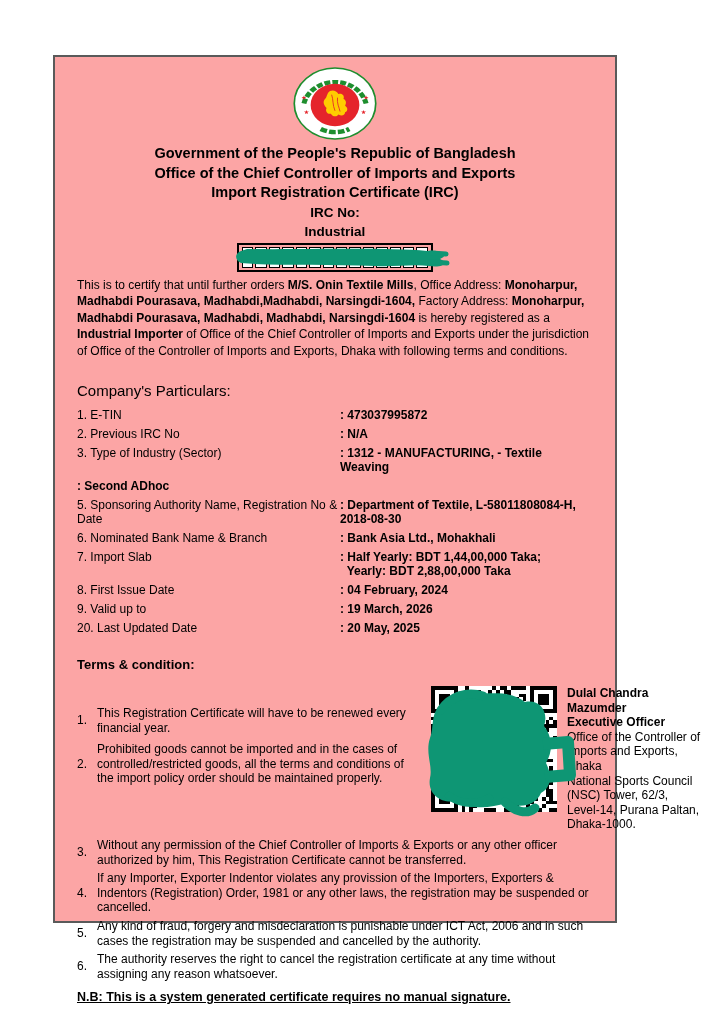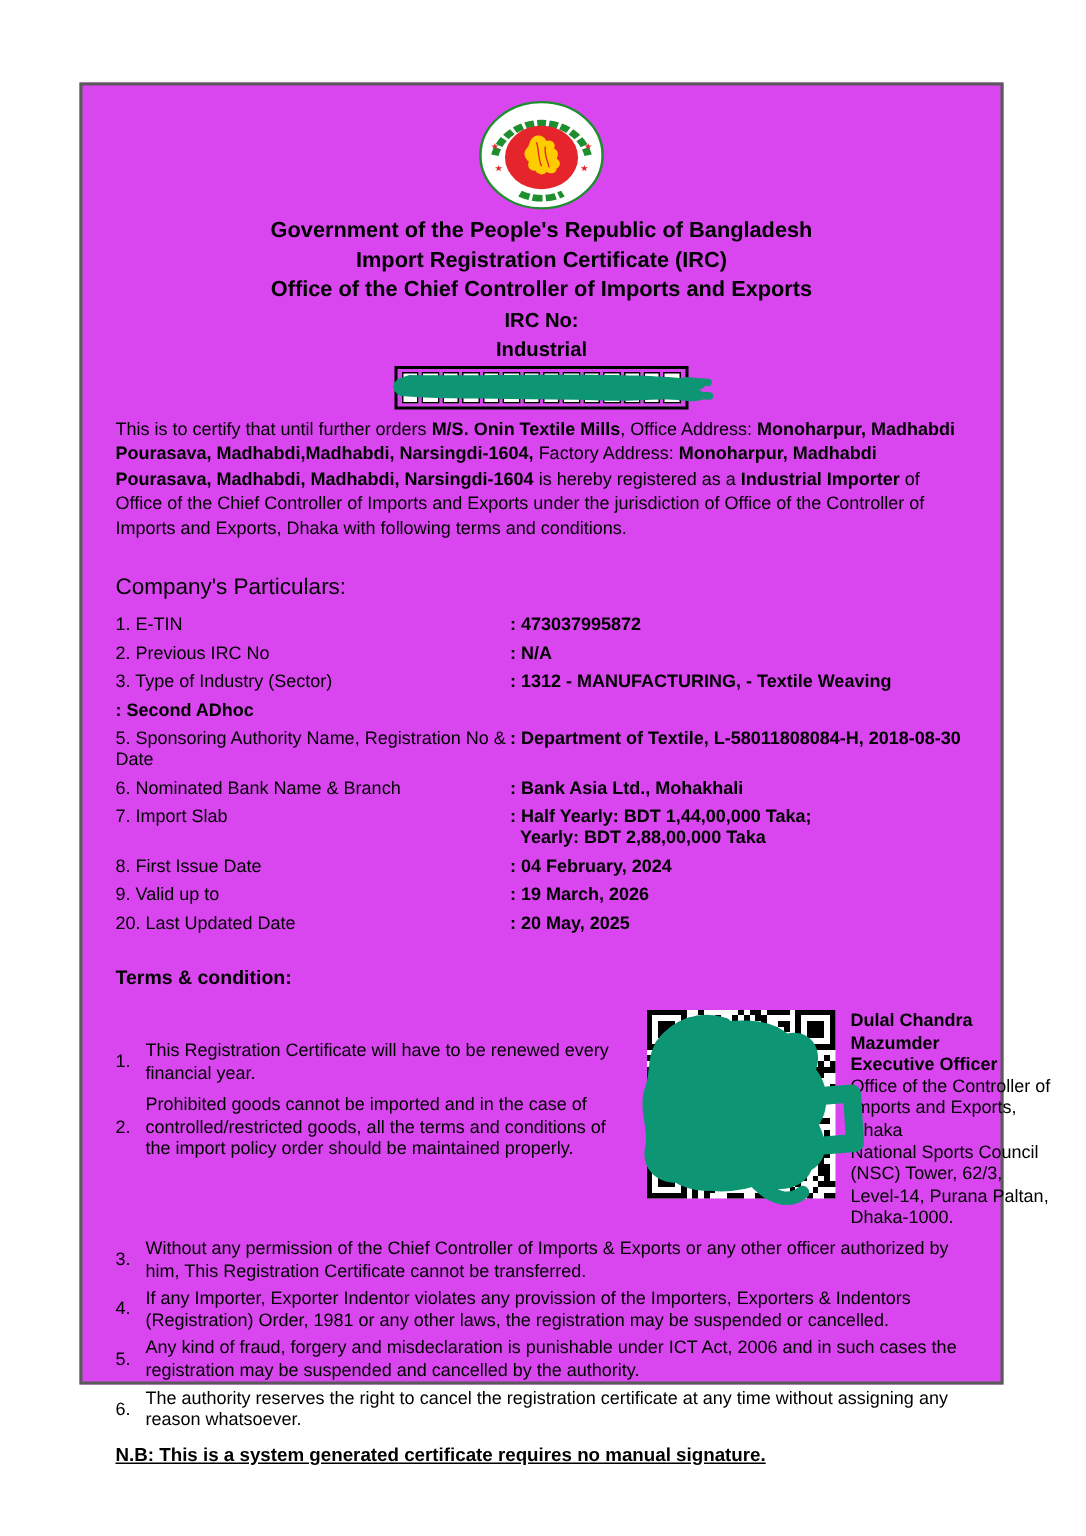--- a/index.html
+++ b/index.html
@@ -2,22 +2,22 @@
 <html><head>
 <meta charset="utf-8">
 <style>
   * { margin:0; padding:0; box-sizing:border-box; }
   html,body { background:#ffffff; }
   body {
     width:724px; height:1024px; position:relative;
     font-family:"Liberation Sans", sans-serif; color:#000;
   }
   .certificate {
-    position:absolute; left:53px; top:55px; width:616px; height:868px;
-    border:2px solid #5a5a5a; background:#d946ef; padding:10px 22px 0 22px;
+    position:absolute; left:53px; top:55px; width:564px; height:868px;
+    border:2px solid #5a5a5a; background:#fca5a5; padding:10px 22px 0 22px;
   }
   
   .emblem-wrap { text-align:center; }
   .titles { text-align:center; }
   .title-line { font-weight:bold; font-size:14.5px; line-height:19.5px; }
   .title-sub { font-weight:bold; font-size:13.5px; line-height:19px; }
   
   .irc-box {
     width:196px; height:29px; margin:2px auto 4px auto;
     border:2px solid #000; position:relative;
@@ -76,22 +76,22 @@
       <use href="#star" transform="translate(16,62) scale(3.1)"></use>
       <use href="#star" transform="translate(87,42) scale(3.1)"></use>
       <use href="#star" transform="translate(84,62) scale(3.1)"></use>
 
       <path d="M 33,85 A 36,36 0 0 0 67,85" fill="none" stroke="#1E8E2E" stroke-width="6" stroke-dasharray="8 2.5"></path>
     </svg>
   </div>
 
   <div class="titles">
     <div class="title-line">Government of the People's Republic of Bangladesh</div>
+    <div class="title-line">Office of the Chief Controller of Imports and Exports</div>
     <div class="title-line">Import Registration Certificate (IRC)</div>
-    <div class="title-line">Office of the Chief Controller of Imports and Exports</div>
     <div class="title-sub">IRC No:</div>
     <div class="title-sub">Industrial</div>
   </div>
 
   <div class="irc-box">
     <div class="irc-cell"></div>
     <div class="irc-cell"></div>
     <div class="irc-cell"></div>
     <div class="irc-cell"></div>
     <div class="irc-cell"></div>
@@ -160,21 +160,21 @@
   <div class="terms-heading">Terms &amp; condition:</div>
 
   <div class="terms-two-col">
     <div class="terms-left">
       <div class="term-item">
         <div class="term-no">1.</div>
         <div class="term-text">This Registration Certificate will have to be renewed every financial year.</div>
       </div>
       <div class="term-item">
         <div class="term-no">2.</div>
-        <div class="term-text">Prohibited goods cannot be imported and in the case of controlled/restricted goods, all the terms and conditions of the import policy order should be maintained properly.</div>
+        <div class="term-text">Prohibited goods cannot be imported and in the cases of controlled/restricted goods, all the terms and conditions of the import policy order should be maintained properly.</div>
       </div>
     </div>
 
     <div class="sig-block">
       <div class="qr-wrap">
         <svg class="qr-svg" viewBox="0 0 33 33" shape-rendering="crispEdges">
           <rect x="0" y="0" width="33" height="33" fill="#ffffff"></rect>
           <g fill="#000">
             <rect x="0" y="0" width="7" height="7"></rect>
             <rect x="26" y="0" width="7" height="7"></rect>

